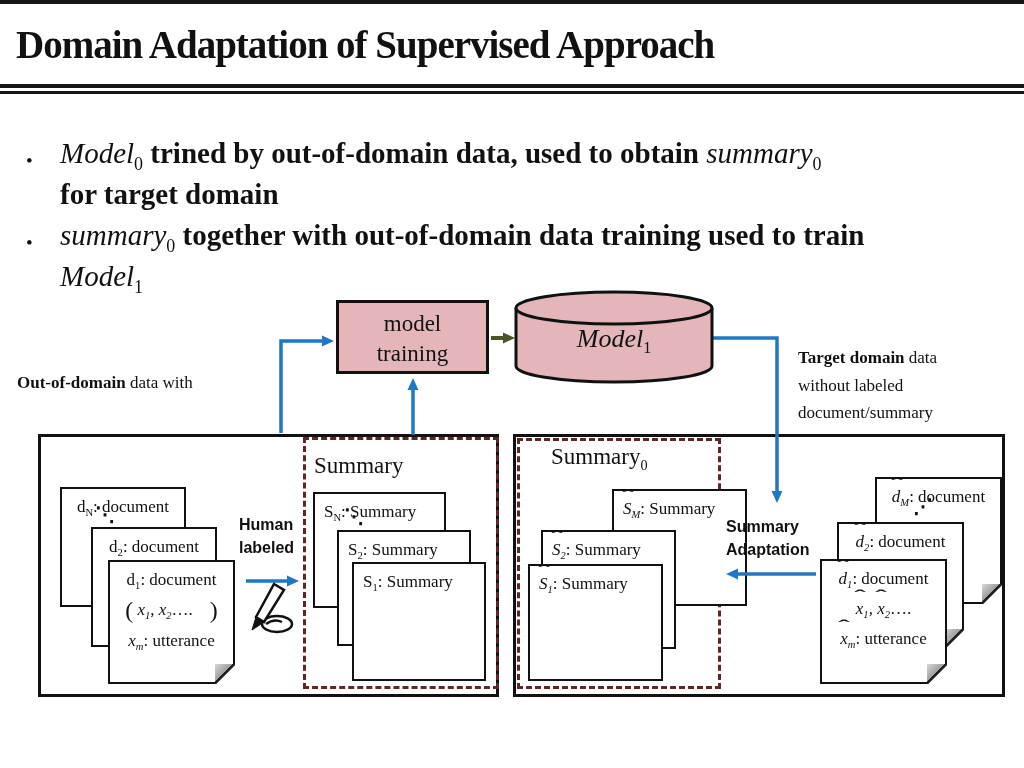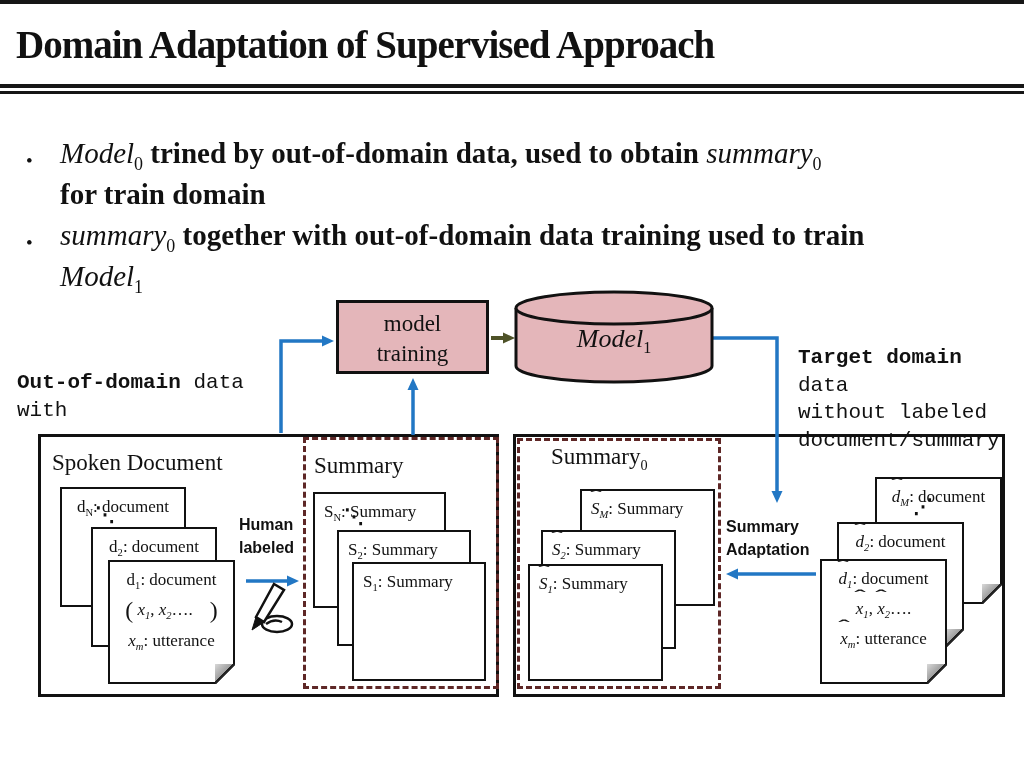--- a/index.html
+++ b/index.html
@@ -22,21 +22,21 @@
               transform:translateX(-50%) scaleX(2.4);font-style:normal;font-weight:bold;
               font-size:0.85em;line-height:1;}
   .obox{position:absolute;border:3px solid #111;z-index:1;background:transparent;}
   .dashed{position:absolute;border:3px dashed var(--dashed_maroon);z-index:1;background:transparent;}
   .model-box{position:absolute;left:336px;top:300px;width:153px;height:74px;background:var(--pink);
              border:3px solid #111;z-index:2;text-align:center;font-size:23px;line-height:30px;
              padding-top:6px;box-sizing:border-box;}
   .cyl-label{position:absolute;left:516px;top:324px;width:196px;text-align:center;
              font-size:26px;z-index:6;}
   .freelabel{position:absolute;z-index:3;}
-  .serif-label{font-size:21px;line-height:27.5px;font-family:Liberation Mono, monospace;}
+  .serif-label{font-size:17px;line-height:27.5px;}
   .sans-label{font-family:"Liberation Sans","DejaVu Sans",sans-serif;font-weight:bold;
               font-size:16px;line-height:23px;}
   .panel-heading{position:absolute;z-index:3;font-size:23px;}
   .card{position:absolute;background:#fff;border:2.5px solid #111;box-sizing:border-box;
         z-index:2;font-size:17px;padding-top:5px;}
   .card .line{line-height:25px;}
   .card .line + .line{margin-top:5px;}
   .center{text-align:center;}
   .leftpad{text-align:left;padding-left:9px;}
   .fold{position:absolute;right:-2px;bottom:-2px;width:20px;height:20px;z-index:3;
@@ -50,21 +50,21 @@
 
 <div class="slide">
 
   <div class="topbar"></div>
   <div class="title">Domain Adaptation of Supervised Approach</div>
   <div class="rule"></div>
 
   <div class="bullets">
     <div class="bullet">
       <span class="marker">•</span>
-      <div class="btext"><span class="it">Model</span><span><sub>0</sub></span><span class="bd"> trined by out-of-domain data, used to obtain </span><span class="it">summary</span><span><sub>0</sub></span><br><span class="bd">for train domain</span></div>
+      <div class="btext"><span class="it">Model</span><span><sub>0</sub></span><span class="bd"> trined by out-of-domain data, used to obtain </span><span class="it">summary</span><span><sub>0</sub></span><br><span class="bd">for target domain</span></div>
     </div>
     <div class="bullet">
       <span class="marker">•</span>
       <div class="btext"><span class="it">summary</span><span><sub>0</sub></span><span class="bd"> together with out-of-domain data training used to train</span><br><span class="it">Model</span><span><sub>1</sub></span></div>
     </div>
   </div>
 
   <svg class="overlay" width="1024" height="768">
     <defs>
       <marker id="ab" markerUnits="userSpaceOnUse" markerWidth="14" markerHeight="13" refX="1" refY="6.5" orient="auto">
@@ -92,21 +92,20 @@
   <div class="freelabel serif-label" style="left:17px;top:369px;width:262px;"><span class="bd">Out-of-domain</span><span> data with</span><br></div>
   <div class="freelabel serif-label" style="left:798px;top:344px;width:205px;"><span class="bd">Target domain</span><span> data</span><br><span>without labeled</span><br><span>document/summary</span></div>
   <div class="freelabel sans-label" style="left:239px;top:513px;width:72px;"><span>Human</span><br><span>labeled</span></div>
   <div class="freelabel sans-label" style="left:726px;top:515px;width:95px;"><span>Summary</span><br><span>Adaptation</span></div>
 
   <div class="obox" style="left:38px;top:434px;width:461px;height:263px;box-sizing:border-box;"></div>
   <div class="obox" style="left:513px;top:434px;width:492px;height:263px;box-sizing:border-box;"></div>
   <div class="dashed" style="left:303px;top:437px;width:196px;height:252px;box-sizing:border-box;"></div>
   <div class="dashed" style="left:517px;top:438px;width:204px;height:251px;box-sizing:border-box;"></div>
 
-  <div class="panel-heading" style="left:52px;top:450px;">Spoken Document</div>
   <div class="panel-heading" style="left:314px;top:453px;">Summary</div>
   <div class="panel-heading" style="left:551px;top:444px;"><span>Summary</span><span><sub>0</sub></span></div>
 
   <div class="card center" style="left:60px;top:487px;width:126px;height:120px;">
       <div class="line"><span>d<sub>N</sub></span><span>: document</span></div>
     </div>
   <div class="dots" style="left:95px;top:502px;">⋱</div>
   <div class="card center" style="left:91px;top:527px;width:126px;height:120px;">
       <div class="line"><span>d<sub>2</sub></span><span>: document</span></div>
     </div>
@@ -128,21 +127,21 @@
       <div class="line"><span>S<sub>N</sub></span><span>: Summary</span></div>
     </div>
   <div class="dots" style="left:344px;top:504px;">⋱</div>
   <div class="card leftpad" style="left:337px;top:530px;width:134px;height:116px;">
       <div class="line"><span>S<sub>2</sub></span><span>: Summary</span></div>
     </div>
   <div class="card leftpad" style="left:352px;top:562px;width:134px;height:119px;">
       <div class="line"><span>S<sub>1</sub></span><span>: Summary</span></div>
     </div>
 
-  <div class="card leftpad" style="left:580px;top:489px;width:135px;height:117px;">
+  <div class="card leftpad" style="left:612px;top:489px;width:135px;height:117px;">
       <div class="line"><span class="it"><span class="hat">S</span><sub>M</sub></span><span>: Summary</span></div>
     </div>
   <div class="card leftpad" style="left:541px;top:530px;width:135px;height:119px;">
       <div class="line"><span class="it"><span class="hat">S</span><sub>2</sub></span><span>: Summary</span></div>
     </div>
   <div class="card leftpad" style="left:528px;top:564px;width:135px;height:117px;">
       <div class="line"><span class="it"><span class="hat">S</span><sub>1</sub></span><span>: Summary</span></div>
     </div>
 
   <div class="card center" style="left:875px;top:477px;width:127px;height:127px;">

